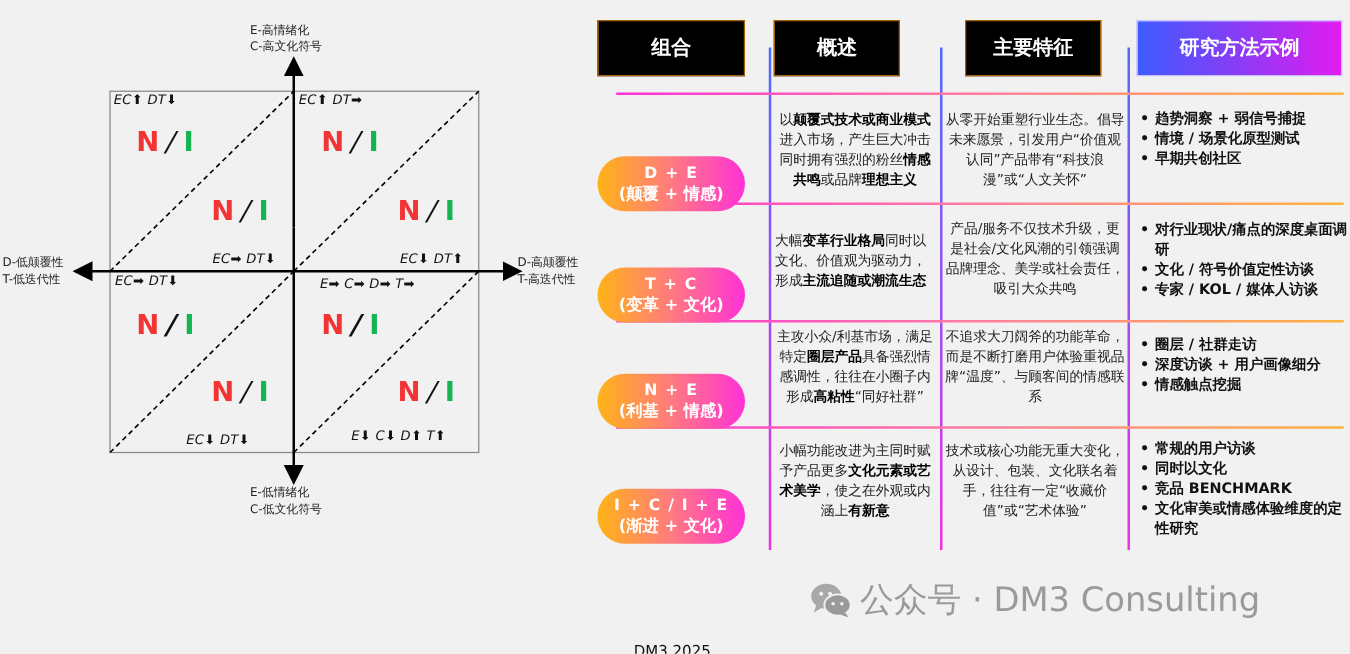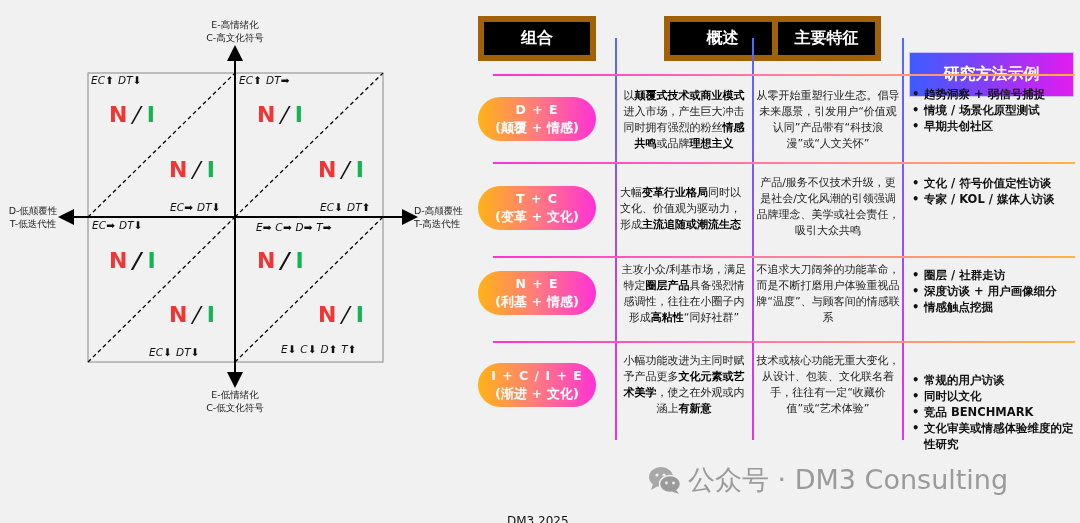--- a/index.html
+++ b/index.html
@@ -2,36 +2,36 @@
 <html><head>
 <meta charset="utf-8">
 <style>
   * { box-sizing: border-box; margin: 0; padding: 0; }
   html, body { width: 1080px; height: 523px; background: #f1f1f1; overflow: hidden; }
   body { position: relative; font-family: "DejaVu Sans", "Liberation Sans", sans-serif; color: #111; }
 
   
   .quad { position: absolute; left: 0; top: 0; width: 470px; height: 523px; }
   .quad svg { position: absolute; left: 0; top: 0; }
-  .axis-label { position: absolute; font-size: 9.5px; line-height: 13px; color: #222; text-align: center; white-space: nowrap; }
+  .axis-label { position: absolute; font-size: 9.5px; line-height: 13px; color: #222; white-space: nowrap; }
   .cell-tag { position: absolute; font-size: 10.5px; color: #111; white-space: nowrap; letter-spacing: 0.2px; font-style: italic; }
   .ni { position: absolute; font-size: 22px; font-weight: bold; white-space: nowrap; letter-spacing: 1px; }
   .ni .n { color: #f23434; }
   .ni .s { color: #111; font-weight: normal; display: inline-block; transform: skewX(-14deg); margin: 0 5px; }
   .ni .s.bold { font-weight: bold; }
   .ni .i { color: #14b452; }
 
   
-  .hdr { position: absolute; top: 16px; height: 45px; background: #000; color: #fff; font-size: 16px; font-weight: bold; display: flex; align-items: center; justify-content: center; border: 6px solid #a16207; }
+  .hdr { position: absolute; top: 16px; height: 45px; background: #000; color: #fff; font-size: 16px; font-weight: bold; display: flex; align-items: center; justify-content: center; border: 1px solid #a16207; }
   .hdr.grad { background: linear-gradient(90deg, #3d5cff 0%, #8a3cf5 50%, #e11cf0 100%); border: 1px solid #c9c0ff; }
 
   .hline { position: absolute; left: 493px; width: 582px; height: 0; border-top: 2px dashed; border-image: linear-gradient(90deg, #ff30d8, #ff7fa0 50%, #ffb340) 1; }
   .vline { position: absolute; width: 0; border-left: 2px dashed; border-image: linear-gradient(180deg, #4d6bff, #9b4df5 50%, #f030e0) 1; top: 38px; height: 402px; }
 
-  .pill { position: absolute; left: 478px; width: 118px; height: 44px; border-radius: 22px; background: linear-gradient(90deg, #ffb316 0%, #ff7a80 50%, #ff32d6 100%); color: #fff; font-weight: bold; font-size: 13px; line-height: 18px; display: flex; flex-direction: column; align-items: center; justify-content: center; text-align: center; }
+  .pill { position: absolute; left: 478px; width: 118px; height: 44px; border-radius: 22px; background: linear-gradient(90deg, #ffb316 0%, #ff7a80 50%, #ff32d6 100%); color: #fff; font-weight: bold; font-size: 13px; line-height: 18px; display: flex; flex-direction: column; align-items: center; justify-content: center; text-align: center; margin-top: 28px; }
   .pill .t1 { font-size: 12.5px; letter-spacing: 1px; }
 
   .desc, .feat { position: absolute; font-size: 11px; line-height: 16px; color: #222; text-align: center; }
   .desc b, .feat b { color: #000; }
   .methods { position: absolute; left: 910px; width: 170px; font-size: 11.5px; font-weight: bold; line-height: 16px; color: #111; list-style: none; }
   .methods li { position: relative; padding-left: 14px; }
   .methods li::before { content: "•"; position: absolute; left: 2px; top: 0; }
 
   .footer { position: absolute; left: 507px; top: 514px; font-size: 12px; color: #111; }
   .watermark { position: absolute; left: 648px; top: 462px; font-size: 27px; color: #9a9a9a; display: flex; align-items: center; gap: 6px; white-space: nowrap; }
@@ -93,23 +93,23 @@
   <div class="ni" style="left:318px; top:157px;"><span class="n">N</span><span class="s">/</span><span class="i">I</span></div>
   <div class="ni" style="left:109px; top:248px;"><span class="n">N</span><span class="s bold">/</span><span class="i">I</span></div>
   <div class="ni" style="left:169px; top:302px;"><span class="n">N</span><span class="s">/</span><span class="i">I</span></div>
   <div class="ni" style="left:257px; top:248px;"><span class="n">N</span><span class="s bold">/</span><span class="i">I</span></div>
   <div class="ni" style="left:318px; top:302px;"><span class="n">N</span><span class="s">/</span><span class="i">I</span></div>
 </div>
 
 <div>
 
   <div class="hdr" style="left:478px; width:118px;">组合</div>
-  <div class="hdr" style="left:664px; width:117px;">概述</div>
+  <div class="hdr" style="left:619px; width:101px;">概述</div>
   <div class="hdr" style="left:772px; width:109px;">主要特征</div>
-  <div class="hdr grad" style="left:909px; width:165px;margin-top:36px;">研究方法示例</div>
+  <div class="hdr grad" style="left:909px; width:165px;">研究方法示例</div>
 
   <div class="vline" style="left:615px;"></div>
   <div class="vline" style="left:752px;"></div>
   <div class="vline" style="left:902px;"></div>
 
   <div class="hline" style="top:74px;"></div>
   <div class="hline" style="top:162px;"></div>
   <div class="hline" style="top:256px;"></div>
   <div class="hline" style="top:341px;"></div>
 
@@ -129,20 +129,21 @@
 
   <div class="pill" style="top:186px;">
     <span class="t1">T + C</span>
     <span>(变革 + 文化)</span>
   </div>
   <div class="desc" style="left:620px; top:185px; width:128px; text-align:left;">
     <span>大幅</span><b>变革行业格局</b><span>同时以文化、价值观为驱动力，形成</span><b>主流追随或潮流生态</b>
   </div>
   <div class="feat" style="left:756px; top:175px; width:144px;">产品/服务不仅技术升级，更是社会/文化风潮的引领强调品牌理念、美学或社会责任，吸引大众共鸣</div>
   <ul class="methods" style="top:175px;">
+    <li>对行业现状/痛点的深度桌面调研</li>
     <li>文化 / 符号价值定性访谈</li>
     <li>专家 / KOL / 媒体人访谈</li>
   </ul>
 
   <div class="pill" style="top:271px;">
     <span class="t1">N + E</span>
     <span>(利基 + 情感)</span>
   </div>
   <div class="desc" style="left:620px; top:262px; width:128px;">
     <span>主攻小众/利基市场，满足特定</span><b>圈层产品</b><span>具备强烈情感调性，往往在小圈子内形成</span><b>高粘性</b><span>“同好社群”</span>
@@ -155,21 +156,21 @@
   </ul>
 
   <div class="pill" style="top:363px;">
     <span class="t1">I + C / I + E</span>
     <span>(渐进 + 文化)</span>
   </div>
   <div class="desc" style="left:620px; top:353px; width:128px;">
     <span>小幅功能改进为主同时赋予产品更多</span><b>文化元素或艺术美学</b><span>，使之在外观或内涵上</span><b>有新意</b>
   </div>
   <div class="feat" style="left:756px; top:353px; width:144px;">技术或核心功能无重大变化，从设计、包装、文化联名着手，往往有一定“收藏价值”或“艺术体验”</div>
-  <ul class="methods" style="top:372px;">
+  <ul class="methods" style="top:350px;">
     <li>常规的用户访谈</li>
     <li>同时以文化</li>
     <li>竞品 BENCHMARK</li>
     <li>文化审美或情感体验维度的定性研究</li>
   </ul>
 </div>
 
 <div class="watermark">
   <span class="wm-icon">
     <svg width="34" height="30" viewBox="0 0 34 30">

